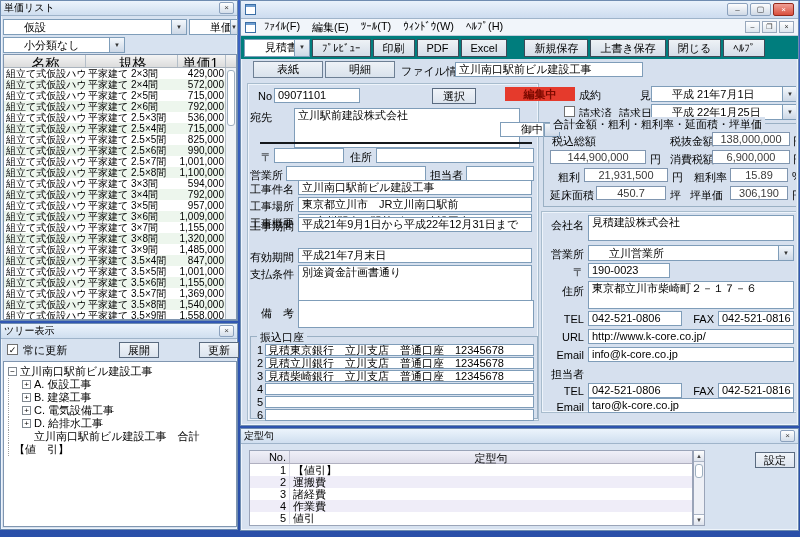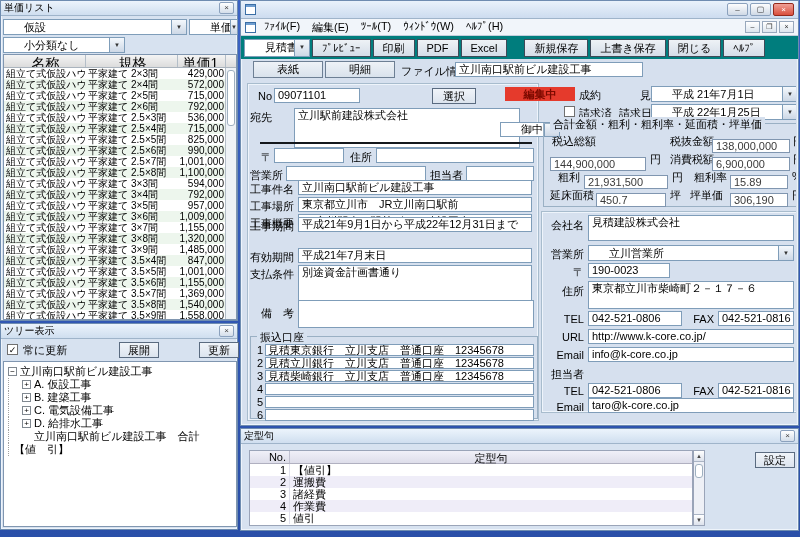--- a/index.html
+++ b/index.html
@@ -85,21 +85,21 @@
   .frame { position:absolute; border:1px solid #a8bccd; box-shadow:inset 0 0 0 1px #eef4fb; }
   .bankrow { display:flex; height:13px; margin-bottom:0; align-items:center; }
   .bankrow .bn { width:12px; text-align:right; padding-right:2px; flex:none; }
   .bankrow .bv { flex:1; height:12px; line-height:11px; background:#fff; border:1px solid #7f9db9;
                  padding:0 2px; overflow:hidden; white-space:nowrap; margin-right:3px; }
   .fieldrow { position:absolute; left:0; width:100%; height:27px; }
   .fieldrow .fl { position:absolute; left:0; width:46px; text-align:right; top:2px; white-space:nowrap; overflow:hidden; }
   .fieldrow .fv { position:absolute; left:50px; right:6px; top:0; height:15px; line-height:13px;
                   background:#fff; border:1px solid #7f9db9; padding:0 3px; overflow:hidden; white-space:nowrap; }
   .tgf { position:absolute; background:#fff; border:1px solid #8096b0; height:14px; line-height:12px;
-         text-align:left; color:#3a3a3a; padding:0 3px;margin-top:7px; }
+         text-align:center; color:#3a3a3a; padding:0 3px; }
   
   #phw { left:240px; top:428px; width:559px; height:103px; }
   #phw .ptbl { position:absolute; left:8px; top:21px; width:444px; height:76px;
                background:#fff; border:1px solid #9aa4b8; overflow:hidden; }
   .phead { display:flex; height:13px; background:linear-gradient(#f0f0f8,#dedeea);
            border-bottom:1px solid #b0b0c0; }
   .phead .pn { width:40px; border-right:1px solid #c0c0d0; padding-right:3px; text-align:right; }
   .phead .pt { flex:1; text-align:center; }
   .prow { display:flex; height:12px; line-height:12px; }
   .prow:nth-child(even) { background:#efedf8; }

